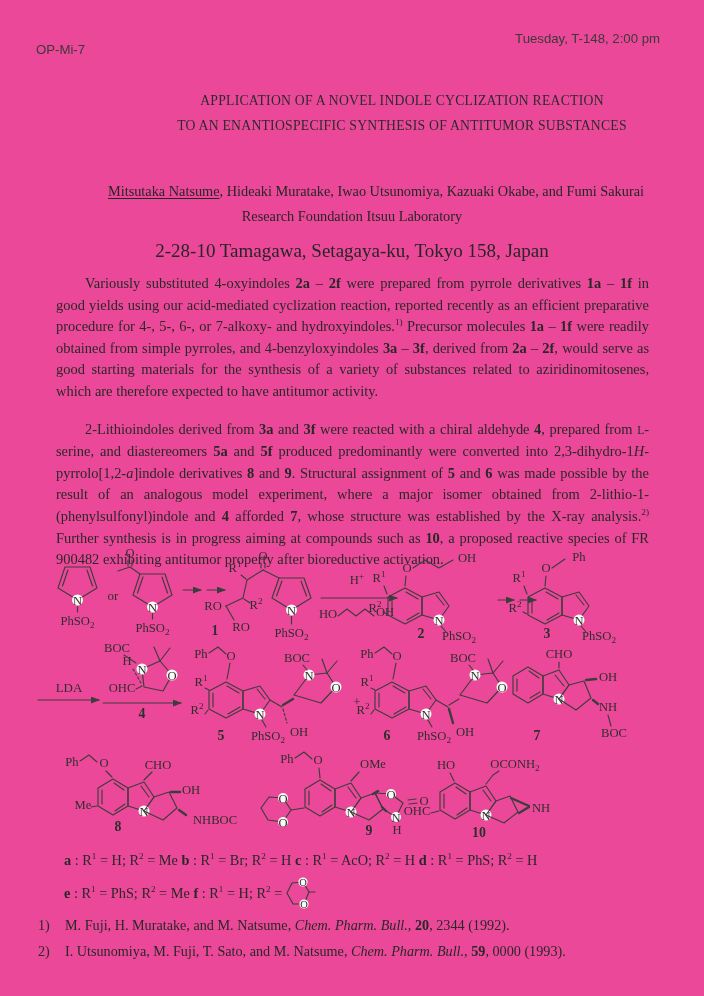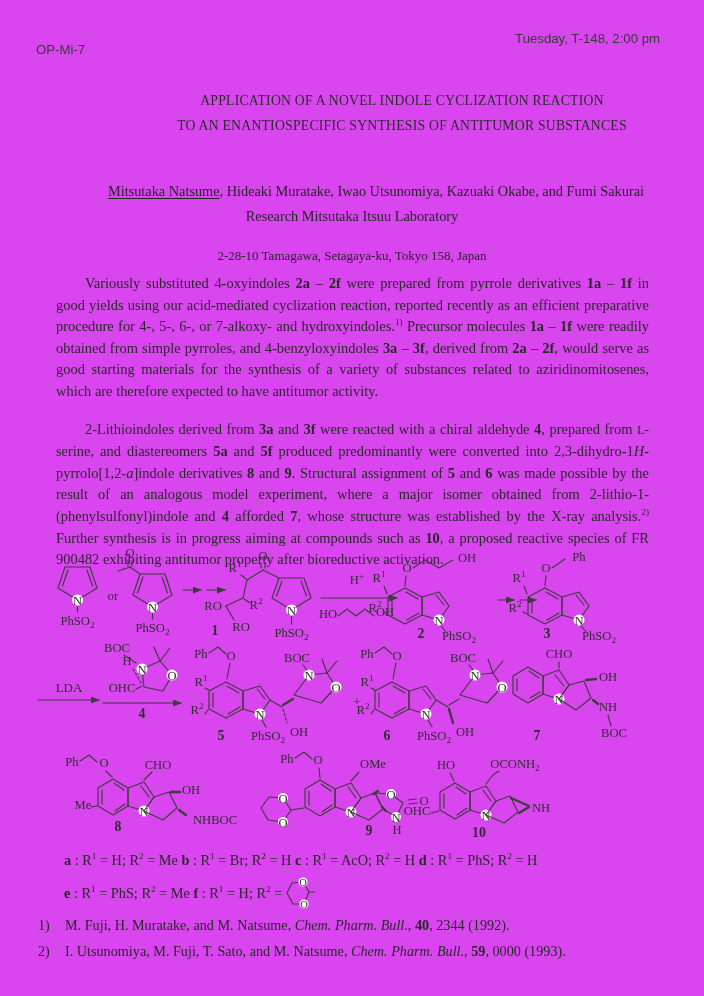--- a/index.html
+++ b/index.html
@@ -1,25 +1,25 @@
 <!DOCTYPE html>
 <html><head>
 <meta charset="utf-8">
 <style>
   html,body{margin:0;padding:0;}
   body{width:704px;height:996px;position:relative;}
-  .page{position:absolute;inset:0;background:#d946ef;font-family:"Liberation Serif",serif;color:#262626;overflow:hidden;}
+  .page{position:absolute;inset:0;background:#ec4899;font-family:"Liberation Serif",serif;color:#262626;overflow:hidden;}
   .hdr{position:absolute;font-family:"Liberation Sans",sans-serif;font-size:13.2px;color:#3a3a3a;}
   .hdr-left{top:42px;left:36px;}
   .hdr-right{top:31px;right:44px;}
   .title{position:absolute;top:88px;left:12px;width:100%;text-align:center;font-size:13.7px;line-height:25px;letter-spacing:.25px;color:#2b2b2b;margin-left:38px;}
   .authors{position:absolute;top:183px;width:100%;text-align:center;font-size:14.3px;}
   .ul{text-decoration:underline;text-underline-offset:2px;margin-left:48px;}
   .affil{position:absolute;top:208px;width:100%;text-align:center;font-size:14.3px;}
-  .addr{position:absolute;top:248px;width:100%;text-align:center;font-size:13px;font-family:Liberation Serif, serif;}
+  .addr{position:absolute;top:240px;width:100%;text-align:center;font-size:19px;font-family:Liberation Serif, serif;}
   .abstract{position:absolute;top:257px;left:40px;width:625px;font-size:14.45px;line-height:21.6px;text-align:justify;color:#282828;}
   .abstract p{margin:16px;text-indent:29px;}
   .seg-b{font-weight:700;}
   .seg-i{font-style:italic;}
   .seg-sc{font-size:.8em;}
   sup{font-size:.64em;line-height:0;}
   .scheme{position:absolute;left:25px;top:548px;}
   .scheme text{font-family:"Liberation Serif",serif;font-size:12.6px;fill:#2e2e2e;text-anchor:middle;}
   .scheme .sub{font-size:9.2px;}
   .scheme .sup{font-size:9.2px;}
@@ -45,21 +45,21 @@
 
   <div class="hdr hdr-left">OP-Mi-7</div>
   <div class="hdr hdr-right">Tuesday, T-148, 2:00 pm</div>
 
   <div class="title">
     <div>APPLICATION OF A NOVEL INDOLE CYCLIZATION REACTION</div>
     <div>TO AN ENANTIOSPECIFIC SYNTHESIS OF ANTITUMOR SUBSTANCES</div>
   </div>
 
   <div class="authors"><span class="ul">Mitsutaka Natsume</span><span>, Hideaki Muratake, Iwao Utsunomiya, Kazuaki Okabe, and Fumi Sakurai</span></div>
-  <div class="affil">Research Mitsutaka Itsuu Laboratory</div>
+  <div class="affil">Research Foundation Itsuu Laboratory</div>
   <div class="addr">2-28-10 Tamagawa, Setagaya-ku, Tokyo 158, Japan</div>
 
   <div class="abstract">
     <p><span>Variously substituted 4-oxyindoles </span><span class="seg-b">2a</span><span> – </span><span class="seg-b">2f</span><span> were prepared from pyrrole derivatives </span><span class="seg-b">1a</span><span> – </span><span class="seg-b">1f</span><span> in good yields using our acid-mediated cyclization reaction, reported recently as an efficient preparative procedure for 4-, 5-, 6-, or 7-alkoxy- and hydroxyindoles.</span><sup>1)</sup><span> Precursor molecules </span><span class="seg-b">1a</span><span> – </span><span class="seg-b">1f</span><span> were readily obtained from simple pyrroles, and 4-benzyloxyindoles </span><span class="seg-b">3a</span><span> – </span><span class="seg-b">3f</span><span>, derived from </span><span class="seg-b">2a</span><span> – </span><span class="seg-b">2f</span><span>, would serve as good starting materials for the synthesis of a variety of substances related to aziridinomitosenes, which are therefore expected to have antitumor activity.</span></p>
     <p><span>2-Lithioindoles derived from </span><span class="seg-b">3a</span><span> and </span><span class="seg-b">3f</span><span> were reacted with a chiral aldehyde </span><span class="seg-b">4</span><span>, prepared from </span><span class="seg-sc">L</span><span>-serine, and diastereomers </span><span class="seg-b">5a</span><span> and </span><span class="seg-b">5f</span><span> produced predominantly were converted into 2,3-dihydro-1</span><span class="seg-i">H</span><span>-pyrrolo[1,2-</span><span class="seg-i">a</span><span>]indole derivatives </span><span class="seg-b">8</span><span> and </span><span class="seg-b">9</span><span>.  Structural assignment of </span><span class="seg-b">5</span><span> and </span><span class="seg-b">6</span><span> was made possible by the result of an analogous model experiment, where a major isomer obtained from 2-lithio-1-(phenylsulfonyl)indole and </span><span class="seg-b">4</span><span> afforded </span><span class="seg-b">7</span><span>, whose structure was established by the X-ray analysis.</span><sup>2)</sup><span> Further synthesis is in progress aiming at compounds such as </span><span class="seg-b">10</span><span>, a proposed reactive species of FR 900482 exhibiting antitumor property after bioreductive activation.</span></p>
   </div>
 
   <svg class="scheme" width="660" height="300" viewBox="0 0 660 300">
     <defs>
       <marker id="ah" viewBox="0 0 8 8" refX="7" refY="3" markerWidth="8" markerHeight="8" orient="auto">
@@ -380,16 +380,16 @@
   <div class="subs subs1"><span class="seg-b">a</span><span> : R</span><sup>1</sup><span> = H; R</span><sup>2</sup><span> = Me   </span><span class="seg-b">b</span><span> : R</span><sup>1</sup><span> = Br; R</span><sup>2</sup><span> = H   </span><span class="seg-b">c</span><span> : R</span><sup>1</sup><span> = AcO; R</span><sup>2</sup><span> = H   </span><span class="seg-b">d</span><span> : R</span><sup>1</sup><span> = PhS; R</span><sup>2</sup><span> = H</span></div>
   <div class="subs subs2"><span><span class="seg-b">e</span><span> : R</span><sup>1</sup><span> = PhS; R</span><sup>2</sup><span> = Me   </span><span class="seg-b">f</span><span> : R</span><sup>1</sup><span> = H; R</span><sup>2</sup><span> =</span></span><svg class="dg" width="32" height="34" viewBox="0 0 32 34">
         <polygon class="bond" points="24,15 18,5 7,6 2,16 8,27 19,27"></polygon>
         <line class="bond" x1="24" y1="15" x2="30" y2="15"></line>
         <circle class="ko" cx="18" cy="5" r="4.6"></circle>
         <text x="18" y="9" style="font-size:10.5px;text-anchor:middle;font-family:'Liberation Serif',serif;fill:#2e2e2e;">O</text>
         <circle class="ko" cx="19" cy="27" r="4.6"></circle>
         <text x="19" y="31" style="font-size:10.5px;text-anchor:middle;font-family:'Liberation Serif',serif;fill:#2e2e2e;">O</text>
       </svg></div>
 
-  <div class="ref ref1"><span class="refnum">1)</span><span><span>M. Fuji, H. Muratake, and M. Natsume, </span><span class="seg-i">Chem. Pharm. Bull.</span><span>, </span><span class="seg-b">40</span><span>, 2344 (1992).</span></span></div>
+  <div class="ref ref1"><span class="refnum">1)</span><span><span>M. Fuji, H. Muratake, and M. Natsume, </span><span class="seg-i">Chem. Pharm. Bull.</span><span>, </span><span class="seg-b">20</span><span>, 2344 (1992).</span></span></div>
   <div class="ref ref2"><span class="refnum">2)</span><span><span>I. Utsunomiya, M. Fuji, T. Sato, and M. Natsume, </span><span class="seg-i">Chem. Pharm. Bull.</span><span>,  </span><span class="seg-b">59</span><span>, 0000 (1993).</span></span></div>
 
 </div>
 
 </body></html>

